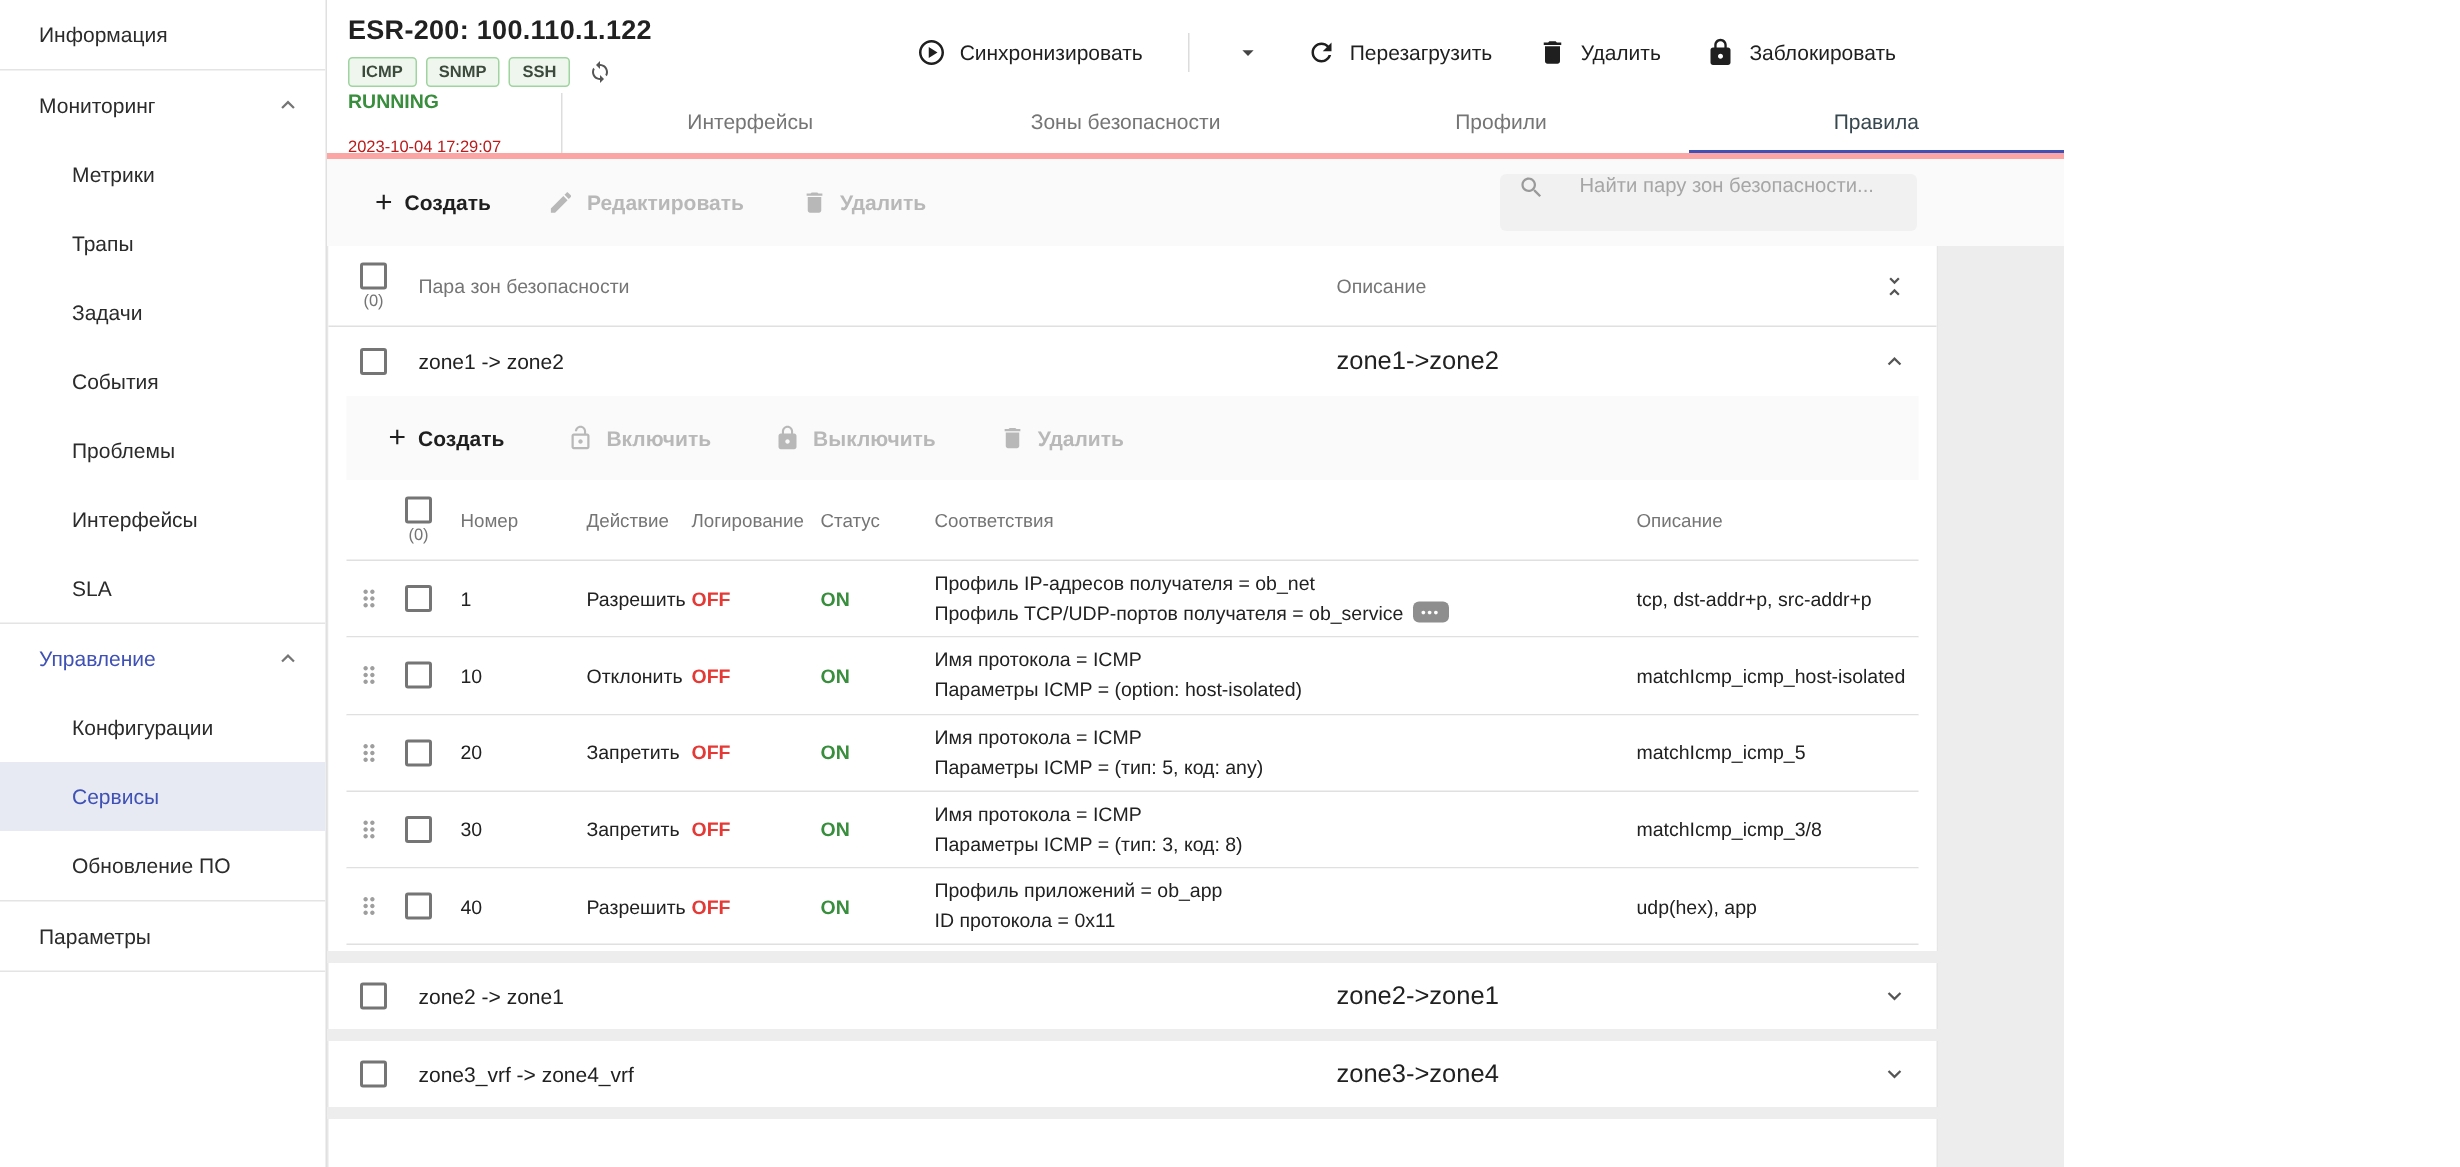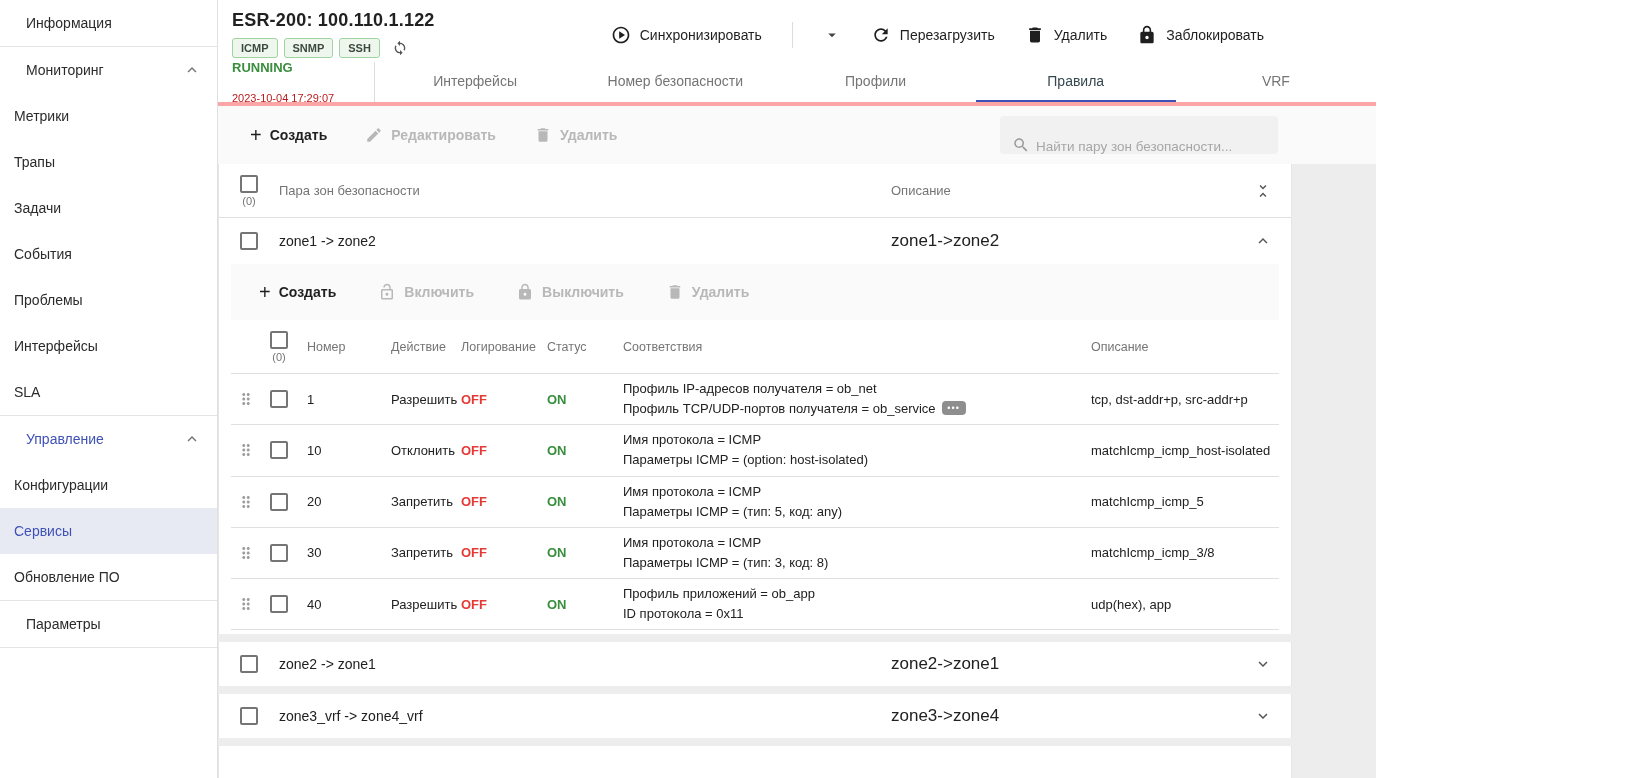--- a/index.html
+++ b/index.html
@@ -8,21 +8,21 @@
     --red:#e53935;
   }
   *{box-sizing:border-box;margin:0;padding:0}
   html,body{width:1640px;height:778px;overflow:hidden}
   body{font-family:"Liberation Sans","DejaVu Sans",sans-serif;font-size:14px;color:#212121;background:#fff}
   .app{display:flex;width:1376px;height:778px}
 
   
   .sidebar{width:218px;min-width:218px;background:#fff;border-right:1px solid #e0e0e0;overflow:hidden}
   .side-item{height:46px;display:flex;align-items:center;padding:0 16px 0 26px;font-size:14px;color:#2b2b2b;cursor:pointer;white-space:nowrap}
-  .side-item.sub{padding-left:14px}
+  .side-item.sub{padding-left:48px}
   .side-item .chev{margin-left:auto;color:#757575;display:flex}
   .side-item.accent{color:var(--accent)}
   .side-item.selected{background:#e7eaf3;color:var(--accent)}
   .sdivider{height:1px;background:#e4e4e4}
 
   
   .main{flex:1;display:flex;flex-direction:column;min-width:0}
 
   .topbar{display:flex;align-items:flex-start;padding:10px 112px 0 14px;height:62px;background:#fff}
   .device-title{font-size:18px;font-weight:700;letter-spacing:.2px}
@@ -41,21 +41,21 @@
   .tabs{flex:1;display:flex}
   .tab{flex:1;display:flex;align-items:center;justify-content:center;color:#757575;font-size:14px;cursor:pointer;border-bottom:2px solid transparent}
   .tab.active{color:#37474f;border-bottom-color:var(--accent)}
 
   
   .content{flex:1;background:#ededed;display:flex;flex-direction:column;overflow:hidden}
   .toolbar{height:58px;background:#fafafa;display:flex;align-items:center;gap:38px;padding:0 98px 0 32px}
   .tbtn{display:flex;align-items:center;gap:8px;font-size:14px;font-weight:600;color:#1f1f1f;cursor:pointer;white-space:nowrap}
   .tbtn.disabled{color:#b8b8b8;cursor:default}
   .plus{font-size:20px;font-weight:400;line-height:1}
-  .search{margin-left:auto;display:flex;align-items:flex-end;gap:6px;width:278px;height:38px;background:#f1f1f1;border-radius:4px;padding:0 12px;color:#9a9a9a}
+  .search{margin-left:auto;display:flex;align-items:flex-start;gap:23px;width:278px;height:38px;background:#f1f1f1;border-radius:4px;padding:0 12px;color:#9a9a9a}
   .search input{border:none;outline:none;background:transparent;font-size:13.5px;color:#424242;width:100%;font-family:inherit}
   .search input::placeholder{color:#a6a6a6}
 
   .zones-card{margin-right:84px;background:#fff;border-left:1px solid #e6e6e6;border-right:1px solid #e6e6e6}
   .zgrid{display:grid;grid-template-columns:60px 612px 1fr 56px;align-items:center}
   .zhead{height:54px;border-bottom:1px solid #e0e0e0;color:#757575;font-size:13px;background:#fff}
   .cbcol{display:flex;flex-direction:column;align-items:center;gap:2px}
   .cb{width:18px;height:18px;border:2px solid #757575;border-radius:2px;background:#fff;cursor:pointer;flex:none}
   .count{font-size:11px;color:#757575}
   .zrow{min-height:46px;background:#fff;font-size:14px}
@@ -207,24 +207,23 @@
       </div>
     </div>
 
     <div class="statusbar">
       <div class="status-block">
         <span class="status-running">RUNNING</span>
         <span class="status-time">2023-10-04 17:29:07</span>
       </div>
       <div class="tabs">
         <div class="tab">Интерфейсы</div>
-        <div class="tab">Номер безопасности</div>
+        <div class="tab">Зоны безопасности</div>
         <div class="tab">Профили</div>
         <div class="tab active">Правила</div>
-        <div class="tab">VRF</div>
       </div>
     </div>
 
     <div class="content">
 
       <div class="toolbar">
         <div class="tbtn">
           <span class="plus">+</span>
           <span>Создать</span>
         </div>

